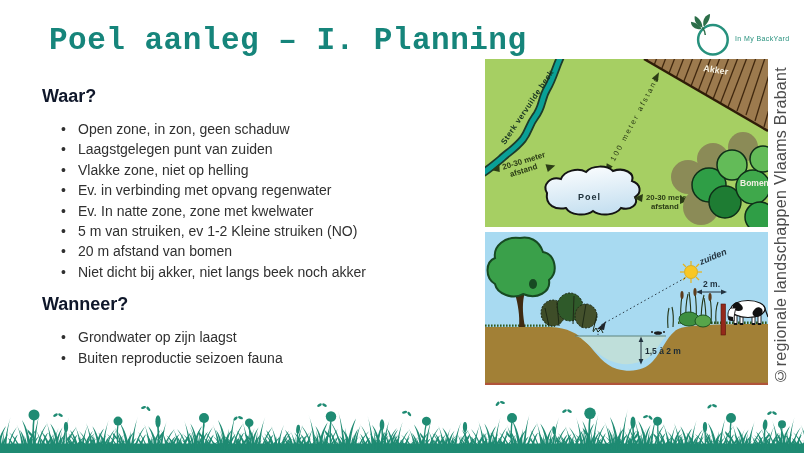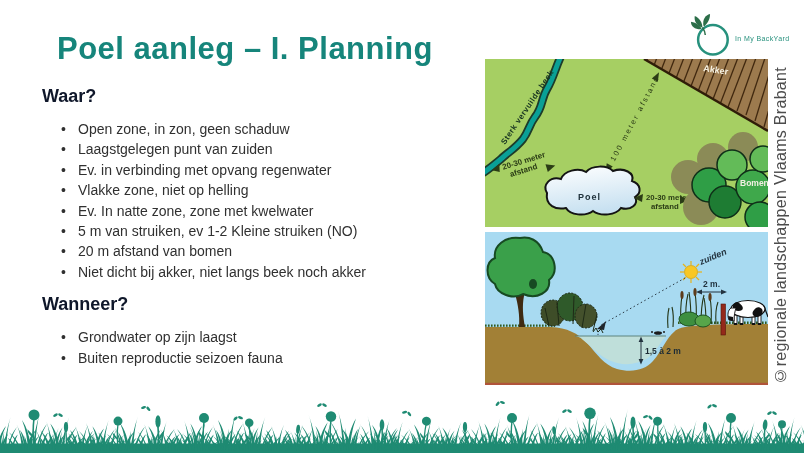--- a/index.html
+++ b/index.html
@@ -1,20 +1,20 @@
 <!DOCTYPE html>
 <html><head>
 <meta charset="utf-8">
 <style>
   html,body{margin:0;padding:0;background:#e8e8e8;}
   .slide{position:relative;width:804px;height:453px;background:#ffffff;overflow:hidden;
          font-family:"Liberation Sans",sans-serif;}
   
-  .title{position:absolute;left:42px;top:16px;margin:15px;font-size:31px;font-weight:700;
-         color:#16857b;letter-spacing:.5px;}
+  .title{position:absolute;left:42px;top:16px;margin:7px;font-size:31px;font-weight:700;
+         color:#16857b;letter-spacing:.5px;font-family:Liberation Mono, monospace;}
   
   .logo{position:absolute;left:690px;top:13px;display:flex;align-items:center;gap:3px;}
   .logo-txt{display:flex;flex-direction:column;line-height:1;}
   .logo-word{font-size:26px;font-weight:700;color:#27917d;letter-spacing:1px;}
   .logo-tag{font-size:7px;color:#27917d;letter-spacing:.4px;margin-top:2px;}
   
   .content{position:absolute;left:42px;top:86px;width:448px;color:#303030;}
   .content h2{margin:0 0 3px 0;font-size:18px;font-weight:700;color:#0f172a;}
   .content ul{list-style:none;margin:12px;padding:0;font-size:14px;line-height:20.4px;}
   .content li{position:relative;padding-left:24px;}
@@ -57,22 +57,22 @@
     <span class="logo-txt">
       <span class="logo-tag">In My BackYard</span>
     </span>
   </div>
 
   <div class="content">
     <h2>Waar?</h2>
     <ul>
       <li>Open zone, in zon, geen schaduw</li>
       <li>Laagstgelegen punt van zuiden</li>
+      <li>Vlakke zone, niet op helling</li>
       <li>Ev. in verbinding met opvang regenwater</li>
-      <li>Vlakke zone, niet op helling</li>
       <li>Ev. In natte zone, zone met kwelwater</li>
       <li>5 m van struiken, ev 1-2 Kleine struiken (NO)</li>
       <li>20 m afstand van bomen</li>
       <li>Niet dicht bij akker, niet langs beek noch akker</li>
     </ul>
     <h2 class="sec2">Wanneer?</h2>
     <ul>
       <li>Grondwater op zijn laagst</li>
       <li>Buiten reproductie seizoen fauna</li>
     </ul>

